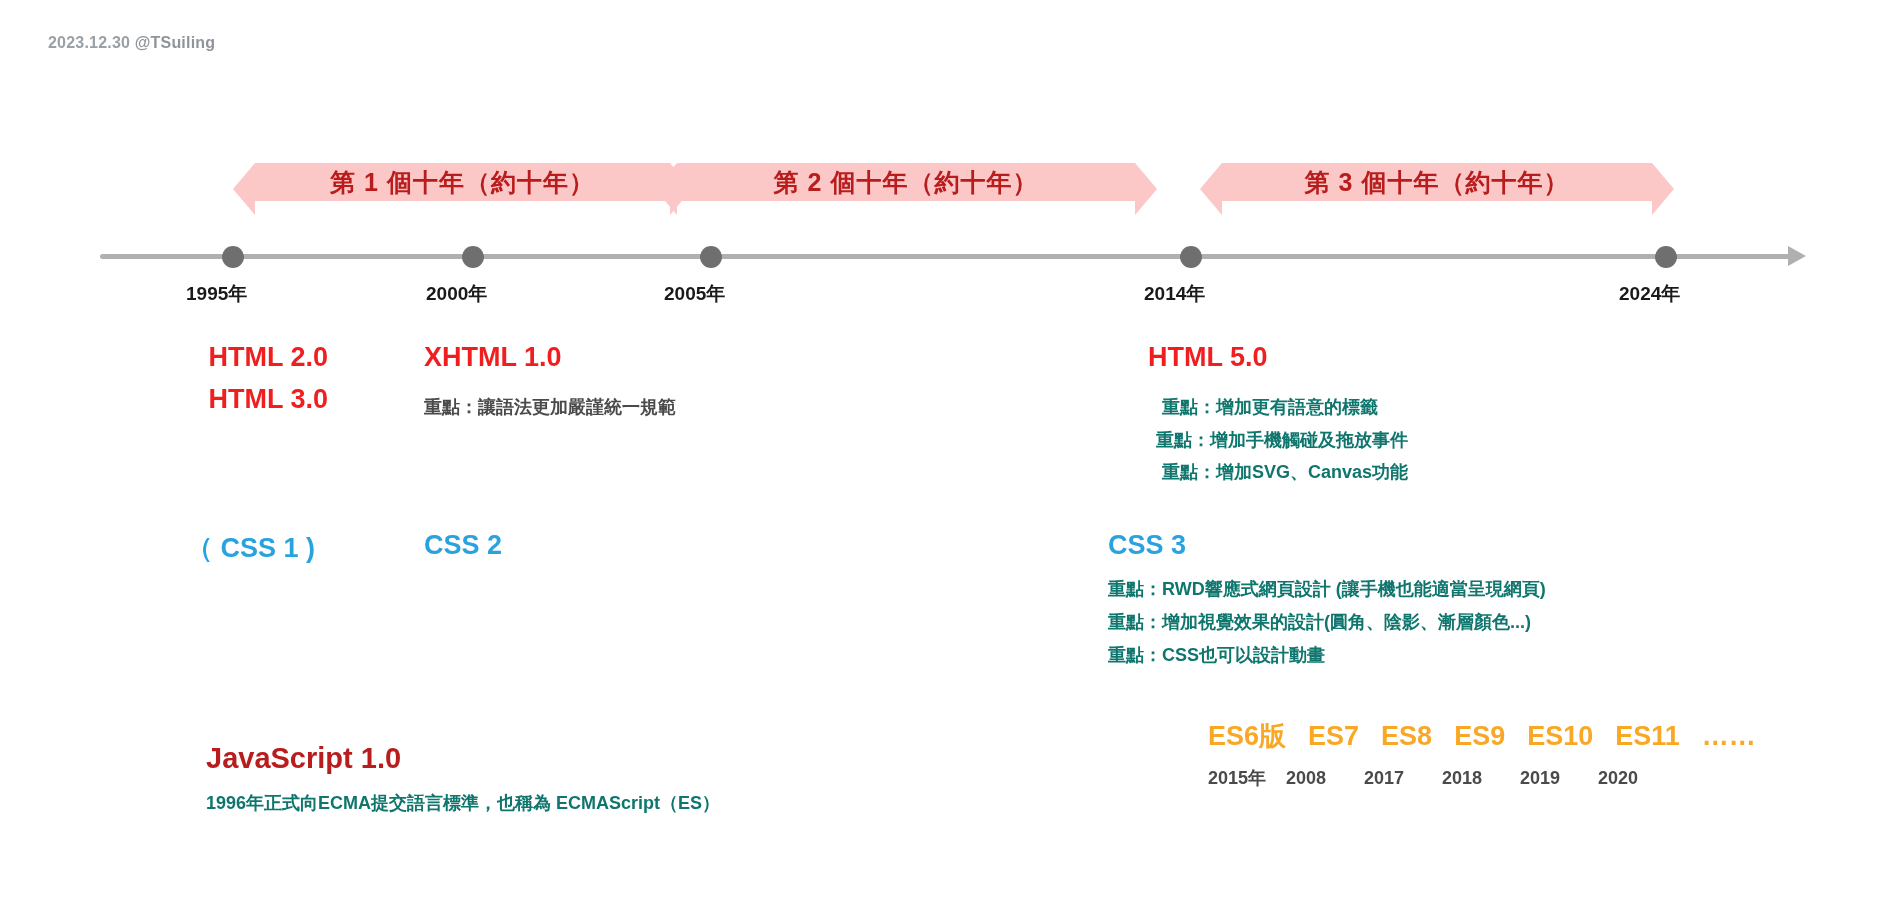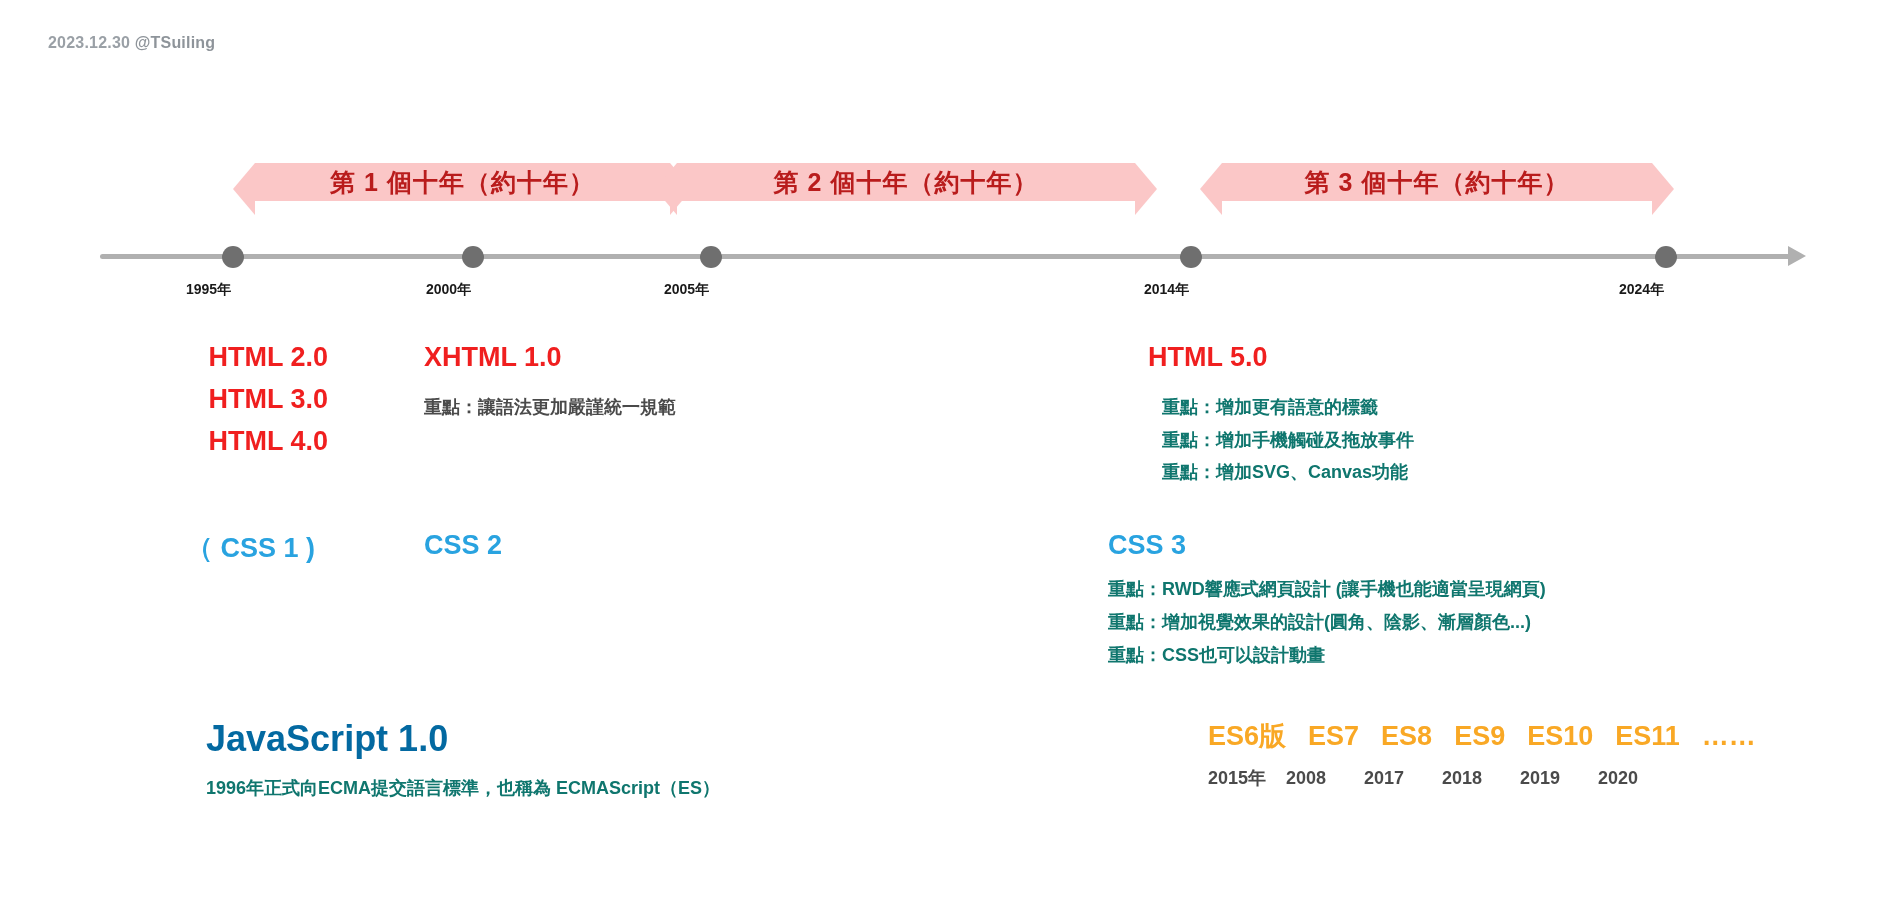--- a/index.html
+++ b/index.html
@@ -93,21 +93,21 @@
     position: absolute;
     width: 22px;
     height: 22px;
     border-radius: 50%;
     background: #6f6f6f;
     top: 246px;
   }
   .node-label {
     position: absolute;
     top: 281px;
-    font-size: 14px;
+    font-size: 19px;
     font-weight: bold;
     color: #1a1a1a;
     white-space: nowrap;
   }
 
   
   .block { position: absolute; }
   .heading-html {
     color: #f01f1f;
     font-size: 27px;
@@ -115,24 +115,25 @@
     white-space: nowrap;
     line-height: 1.55;
   }
   .heading-css {
     color: #29a3e0;
     font-size: 27px;
     font-weight: bold;
     white-space: nowrap;
   }
   .heading-js {
-    color: #0369a1;
-    font-size: 36px;
-    font-weight: bold;
-    white-space: nowrap;
+    color: #b91c1c;
+    font-size: 29px;
+    font-weight: bold;
+    white-space: nowrap;
+    margin-top: 24px;
   }
   .note {
     color: #4a4a4a;
     font-size: 18px;
     font-weight: bold;
     white-space: nowrap;
     line-height: 1.82;
     text-align: right;
   }
   .note-dark {
@@ -209,32 +210,31 @@
 
 <div class="node-label" style="left:186px;">1995年</div>
 <div class="node-label" style="left:426px;">2000年</div>
 <div class="node-label" style="left:664px;">2005年</div>
 <div class="node-label" style="left:1144px;">2014年</div>
 <div class="node-label" style="left:1619px;">2024年</div>
 
 <div class="block right-align" style="left:0px; top:337px; width:328px;">
   <div class="heading-html">HTML 2.0</div>
   <div class="heading-html">HTML 3.0</div>
-  <div class="heading-html">HTML 4.0</div>
 </div>
 
 <div class="block" style="left:424px; top:337px;">
   <div class="heading-xhtml heading-html">XHTML 1.0</div>
   <div class="note" style="margin-top:12px;">重點：讓語法更加嚴謹統一規範</div>
 </div>
 
 <div class="block" style="left:1148px; top:337px;">
   <div class="heading-html">HTML 5.0</div>
   <div class="note-dark" style="margin-top:12px; margin-left:14px;">重點：增加更有語意的標籤</div>
-  <div class="note-dark" style="margin-left:14px;">重點：增加手機觸碰及拖放事件</div>
+  <div class="note-dark" style="margin-left:8px;">重點：增加手機觸碰及拖放事件</div>
   <div class="note-dark" style="margin-left:14px;">重點：增加SVG、Canvas功能</div>
 </div>
 
 <div class="block" style="left:186px; top:530px;">
   <div class="heading-css">（ CSS 1 )</div>
 </div>
 
 <div class="block" style="left:424px; top:530px;">
   <div class="heading-css">CSS 2</div>
 </div>

